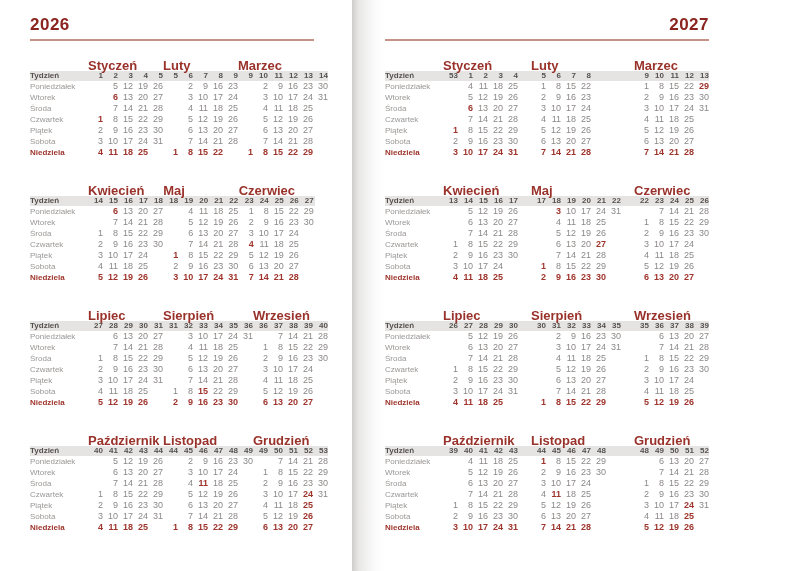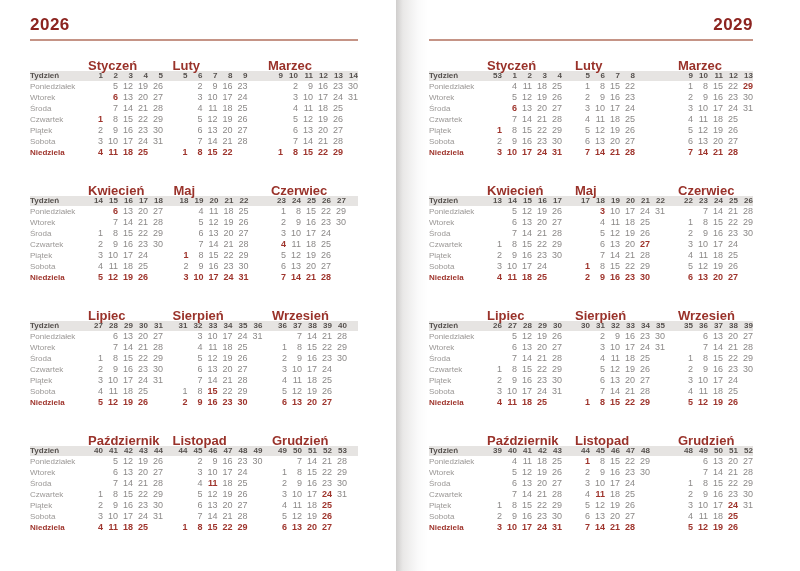--- a/index.html
+++ b/index.html
@@ -1,20 +1,20 @@
 <!DOCTYPE html>
 <html><head>
 <meta charset="utf-8">
 <style>
   * { margin:0; padding:0; box-sizing:border-box; }
   html, body { width:800px; height:571px; background:#ffffff; overflow:hidden;
                font-family:"Liberation Sans", sans-serif; }
   .spread { display:flex; width:800px; height:571px; }
   .page { height:100%; padding-top:16px; }
-  .page.left  { width:396px; padding-left:30px; padding-right:38px; }
+  .page.left  { width:352px; padding-left:30px; padding-right:38px; }
   .page.right { width:404px; padding-left:33px; padding-right:47px;
                 background:linear-gradient(90deg,#cfcdcc 0px,#e9e8e7 7px,#fafafa 22px,#ffffff 32px); }
   .year { font-size:17px; font-weight:bold; color:#8c2420; letter-spacing:.5px; line-height:18px; }
   .page.right .year { text-align:right; }
   .rule { height:2px; background:#c59486; margin-top:5px; }
   table.cal { border-collapse:collapse; border-spacing:0; margin-bottom:8px; }
   table.cal td { padding:0; line-height:11px; height:11px; white-space:nowrap; vertical-align:bottom; }
   tr.titles td { height:30px; vertical-align:bottom; }
   td.mtitle { font-size:13px; font-weight:bold; color:#99322a; text-align:left; padding-bottom:4px; }
   tr.weeks td { background:#e6e4e2; height:10px; line-height:10px;
@@ -771,21 +771,21 @@
               <td class="num date red">20</td>
               <td class="num date red">27</td>
               <td class="num date"></td>
               <td class="gap" style="width: 15px;"></td>
             </tr>
           </tbody>
         </table>
       </div>
   </section>
   <section class="page right">
-    <div class="year">2029</div>
+    <div class="year">2027</div>
     <div class="rule"></div>
     <div class="quarters">
         <table class="cal">
           <tbody>
             <tr class="titles">
               <td class="lbl"></td>
               <td class="mtitle" colspan="5">Styczeń</td>
               <td class="gap" style="width: 13px;"></td>
               <td class="mtitle" colspan="4">Luty</td>
               <td class="gap" style="width: 43px;"></td>

